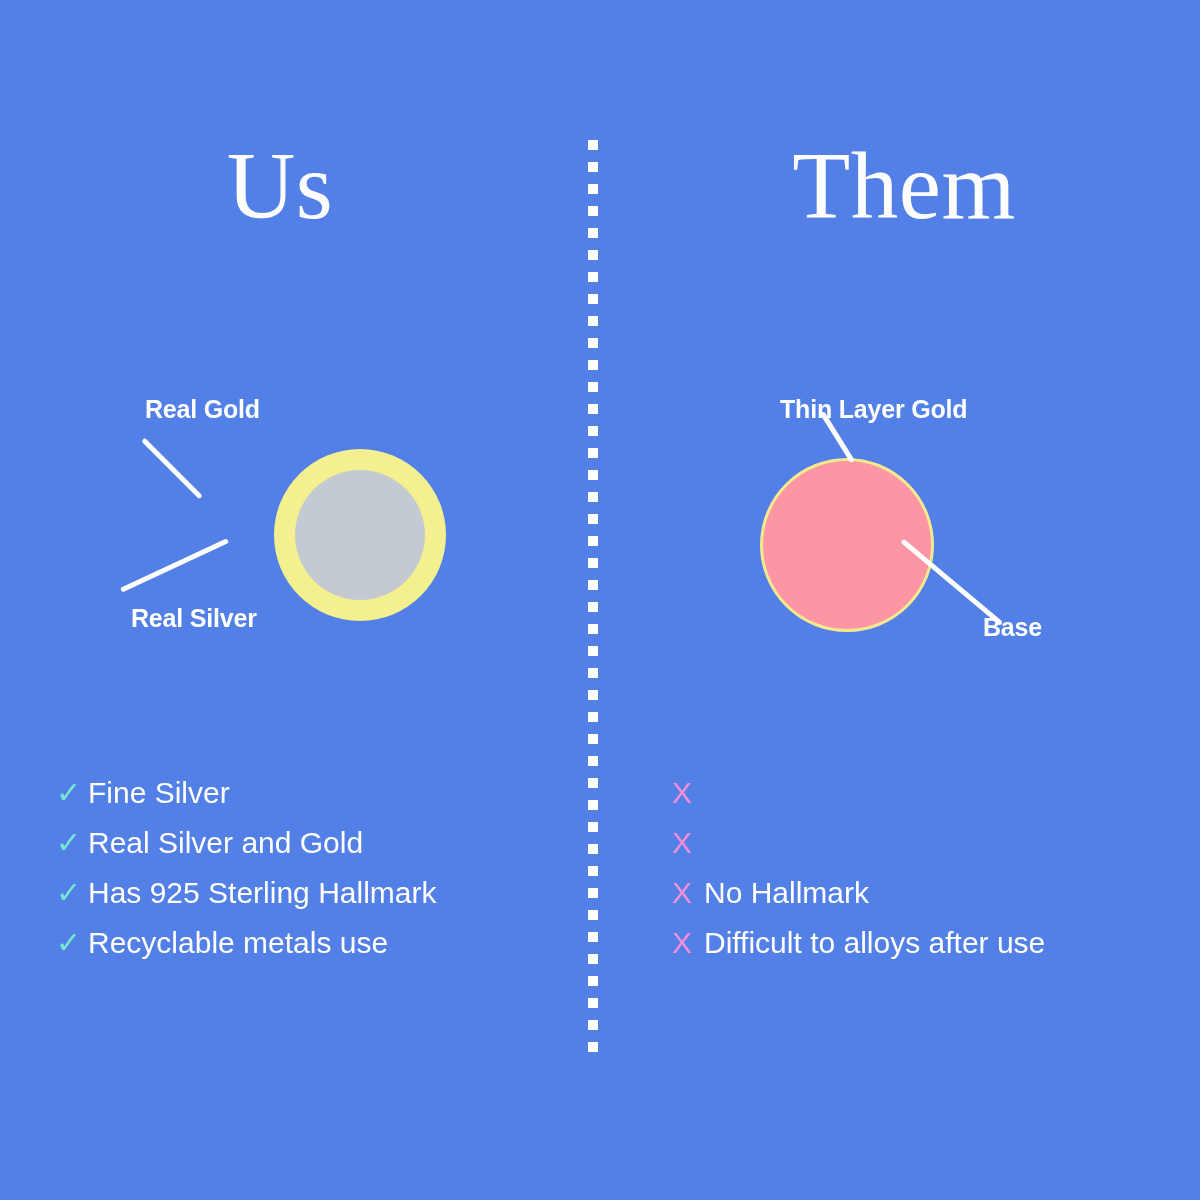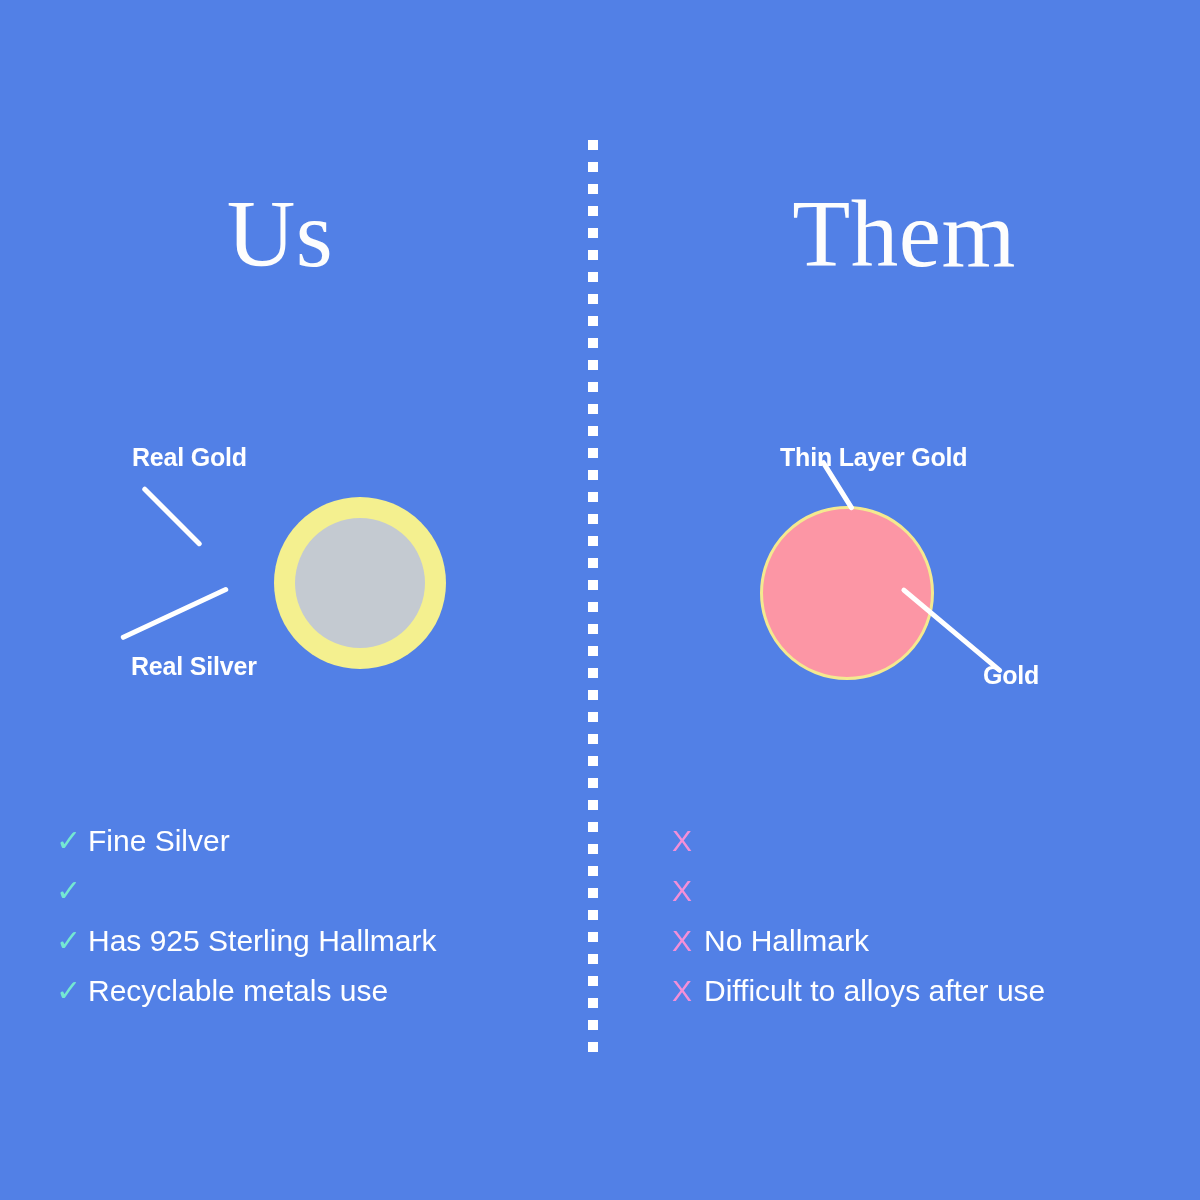--- a/index.html
+++ b/index.html
@@ -36,21 +36,20 @@
     background-size: 10px 22px;
     background-repeat: repeat-y;
   }
 
   
   .column {
     position: absolute;
     top: 0;
     width: 588px;
     height: 864px;
-    margin-top: 48px;
   }
   .column.left  { left: 0px; }
   .column.right { left: 632px; }
 
   
   .heading {
     position: absolute;
     top: 131px;
     width: 100%;
     text-align: center;
@@ -134,21 +133,21 @@
 
   
   .dlabel {
     position: absolute;
     font-size: 25px;
     font-weight: 700;
     color: #ffffff;
     white-space: nowrap;
     letter-spacing: -0.2px;
   }
-  .dlabel.real-gold    { left: 132px; top: 25px; }
+  .dlabel.real-gold    { left: 145px; top: 25px; }
   .dlabel.real-silver  { left: 131px; top: 234px; }
   .dlabel.thin-gold    { left: 148px; top: 25px; }
   .dlabel.alloy        { left: 351px; top: 243px; }
 
   
   .feature-list {
     position: absolute;
     top: 768px;
     left: 56px;
     width: 520px;
@@ -200,20 +199,21 @@
       <div class="dlabel real-silver">Real Silver</div>
     </div>
 
     <ul class="feature-list">
       <li class="feature-item">
         <span class="marker check">✓</span>
         <span class="feature-text">Fine Silver</span>
       </li>
       <li class="feature-item">
         <span class="marker check">✓</span>
+        <span class="feature-text">Real Silver and Gold</span>
       </li>
       <li class="feature-item">
         <span class="marker check">✓</span>
         <span class="feature-text">Has 925 Sterling Hallmark</span>
       </li>
       <li class="feature-item">
         <span class="marker check">✓</span>
         <span class="feature-text">Recyclable metals use</span>
       </li>
     </ul>
@@ -226,21 +226,21 @@
     <div class="heading">Them</div>
 
     <div class="diagram">
 
       <div class="plated-disc"></div>
 
       <div class="leader thin-gold"></div>
       <div class="leader alloy"></div>
 
       <div class="dlabel thin-gold">Thin Layer Gold</div>
-      <div class="dlabel alloy">Gold</div>
+      <div class="dlabel alloy">Base</div>
     </div>
 
     <ul class="feature-list">
       <li class="feature-item">
         <span class="marker cross">Χ</span>
       </li>
       <li class="feature-item">
         <span class="marker cross">Χ</span>
       </li>
       <li class="feature-item">

